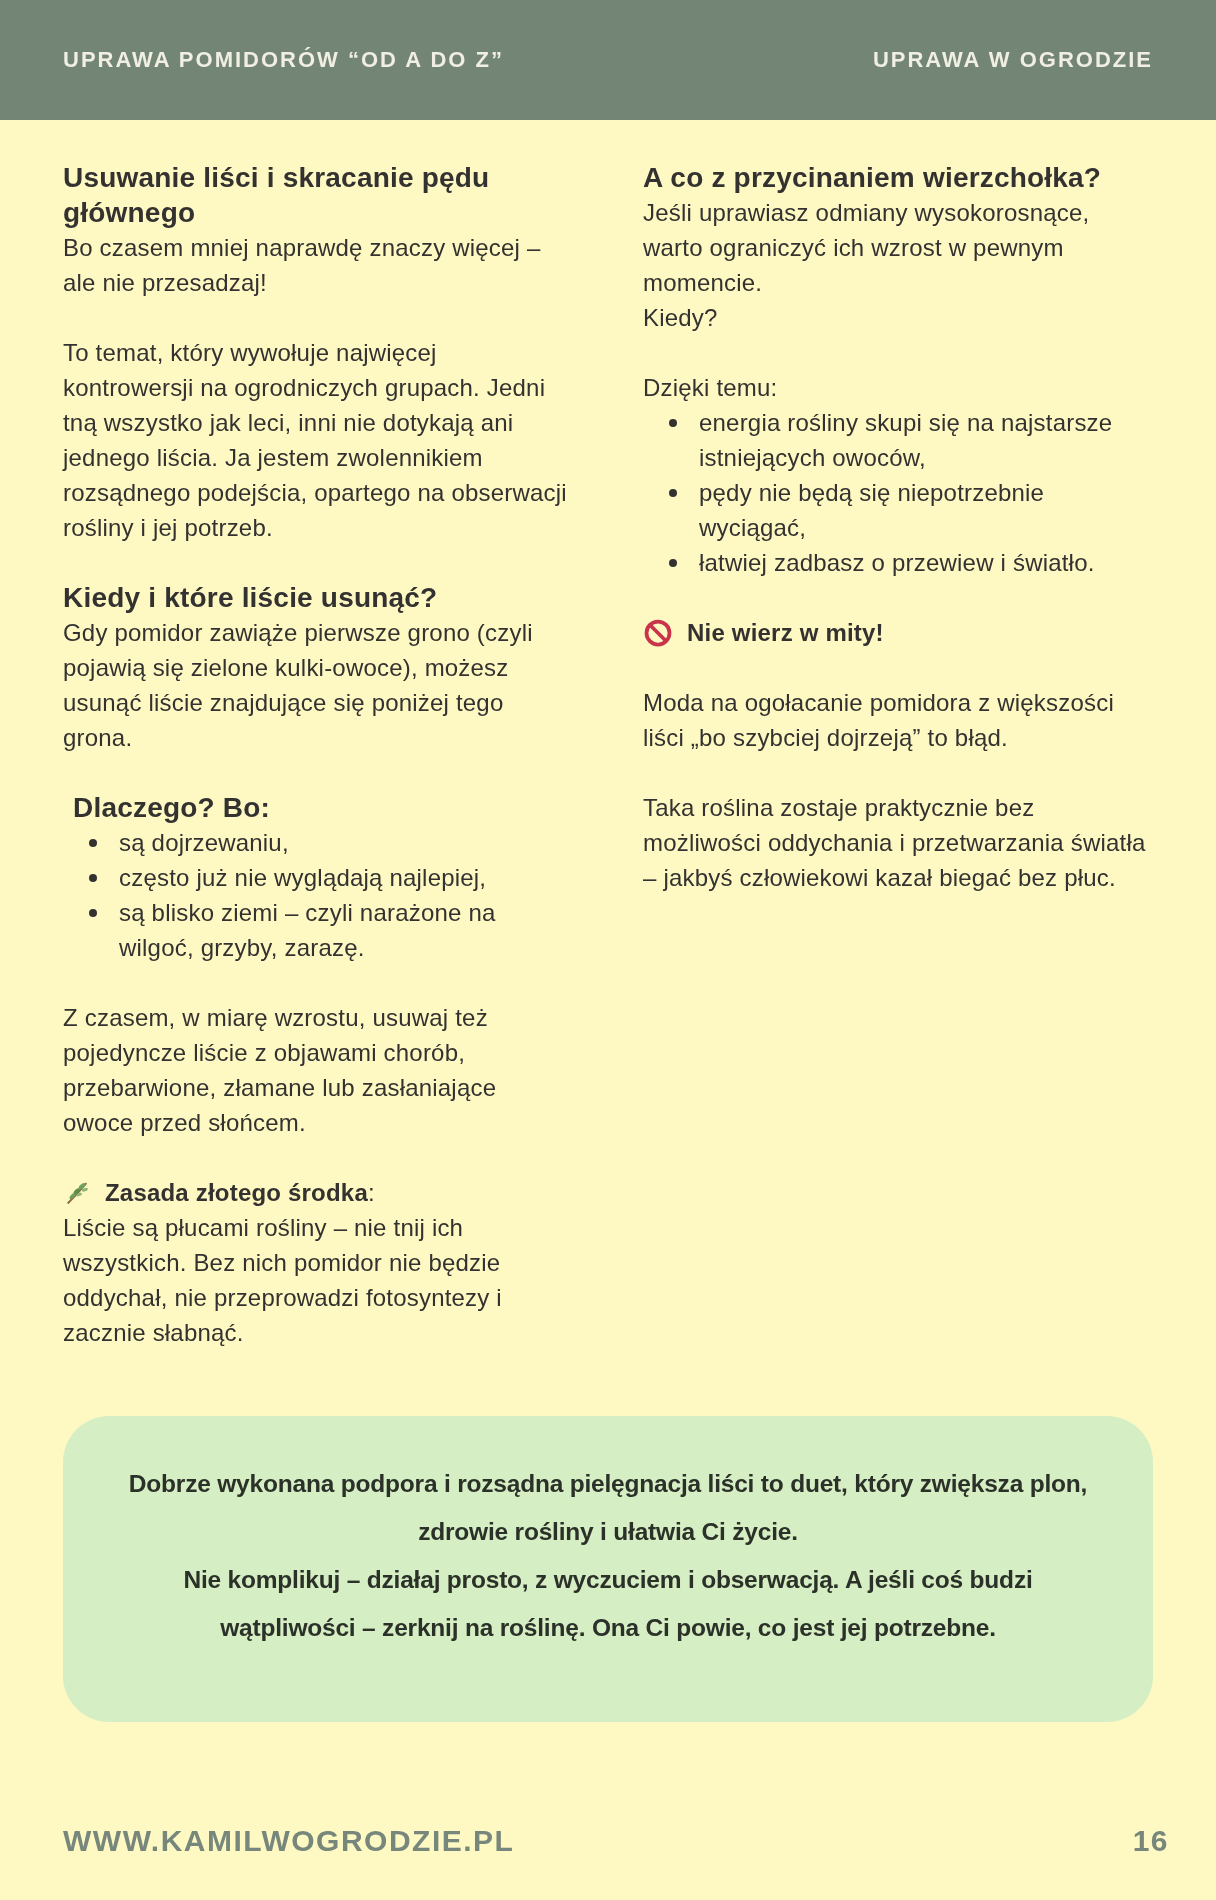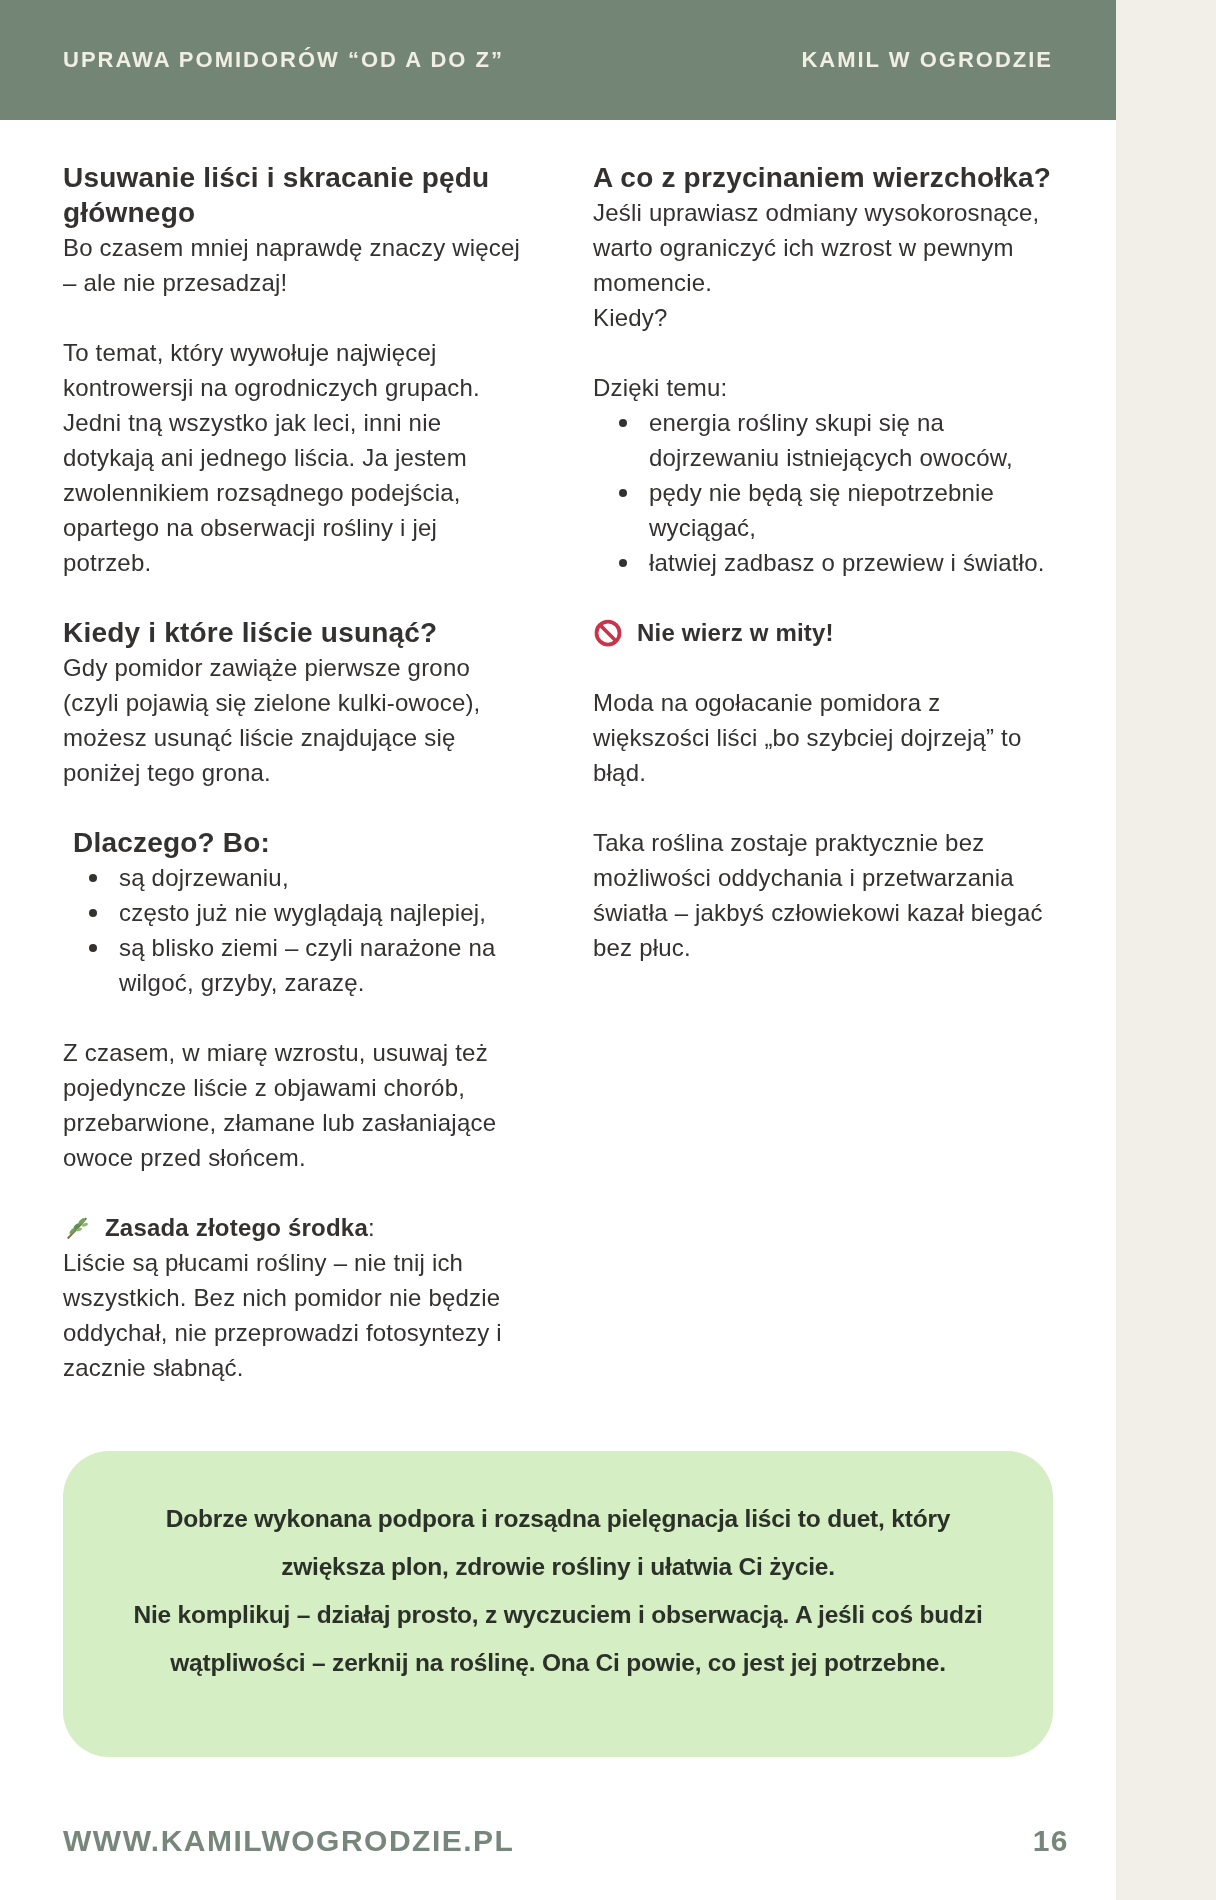--- a/index.html
+++ b/index.html
@@ -4,24 +4,24 @@
 <style>
   * { box-sizing: border-box; margin: 0; padding: 0; }
   html, body { width: 1216px; }
   body {
     font-family: "Liberation Sans", sans-serif;
     background: #F2EFE9;
     color: #343230;
   }
   .page {
     position: relative;
-    width: 1116px;
+    width: 1216px;
     height: 1900px;
     overflow: hidden;
-    background: #ffffff;
+    background: #fef9c3;
   }
 
   
   .topbar {
     height: 120px;
     background: #738574;
     color: #F1EEE4;
     display: flex;
     align-items: center;
     justify-content: space-between;
@@ -106,21 +106,21 @@
     letter-spacing: 1.5px;
   }
 </style>
 </head>
 <body>
 
 <div class="page">
 
   <header class="topbar">
     <span>UPRAWA POMIDORÓW “OD A DO Z”</span>
-    <span>KAMIL W OGRODZIE</span>
+    <span>UPRAWA W OGRODZIE</span>
   </header>
 
   <main class="columns">
 
     <section class="col">
       <h3 class="h gap-after">Usuwanie liści i skracanie pędu głównego</h3>
       <p>Bo czasem mniej naprawdę znaczy więcej – ale nie przesadzaj!</p>
       <p>To temat, który wywołuje najwięcej kontrowersji na ogrodniczych grupach. Jedni tną wszystko jak leci, inni nie dotykają ani jednego liścia. Ja jestem zwolennikiem rozsądnego podejścia, opartego na obserwacji rośliny i jej potrzeb.</p>
 
       <div class="gap-after">
@@ -160,21 +160,21 @@
     </section>
 
     <section class="col">
       <h3 class="h gap-after">A co z przycinaniem wierzchołka?</h3>
       <p class="preline">Jeśli uprawiasz odmiany wysokorosnące, warto ograniczyć ich wzrost w pewnym momencie.
 Kiedy?</p>
 
       <div>
         <p style="margin-bottom:0">Dzięki temu:</p>
         <ul class="bullets">
-          <li>energia rośliny skupi się na dojrzewaniu istniejących owoców,</li>
+          <li>energia rośliny skupi się na najstarsze istniejących owoców,</li>
           <li>pędy nie będą się niepotrzebnie wyciągać,</li>
           <li>łatwiej zadbasz o przewiew i światło.</li>
         </ul>
       </div>
 
       <div class="iconline gap-after">
         <span class="icon">
           <svg width="30" height="30" viewBox="0 0 24 24" aria-hidden="true">
             <circle cx="12" cy="12" r="9.2" fill="none" stroke="#C9344B" stroke-width="3"></circle>
             <line x1="6" y1="6" x2="18" y2="18" stroke="#C9344B" stroke-width="3"></line>

